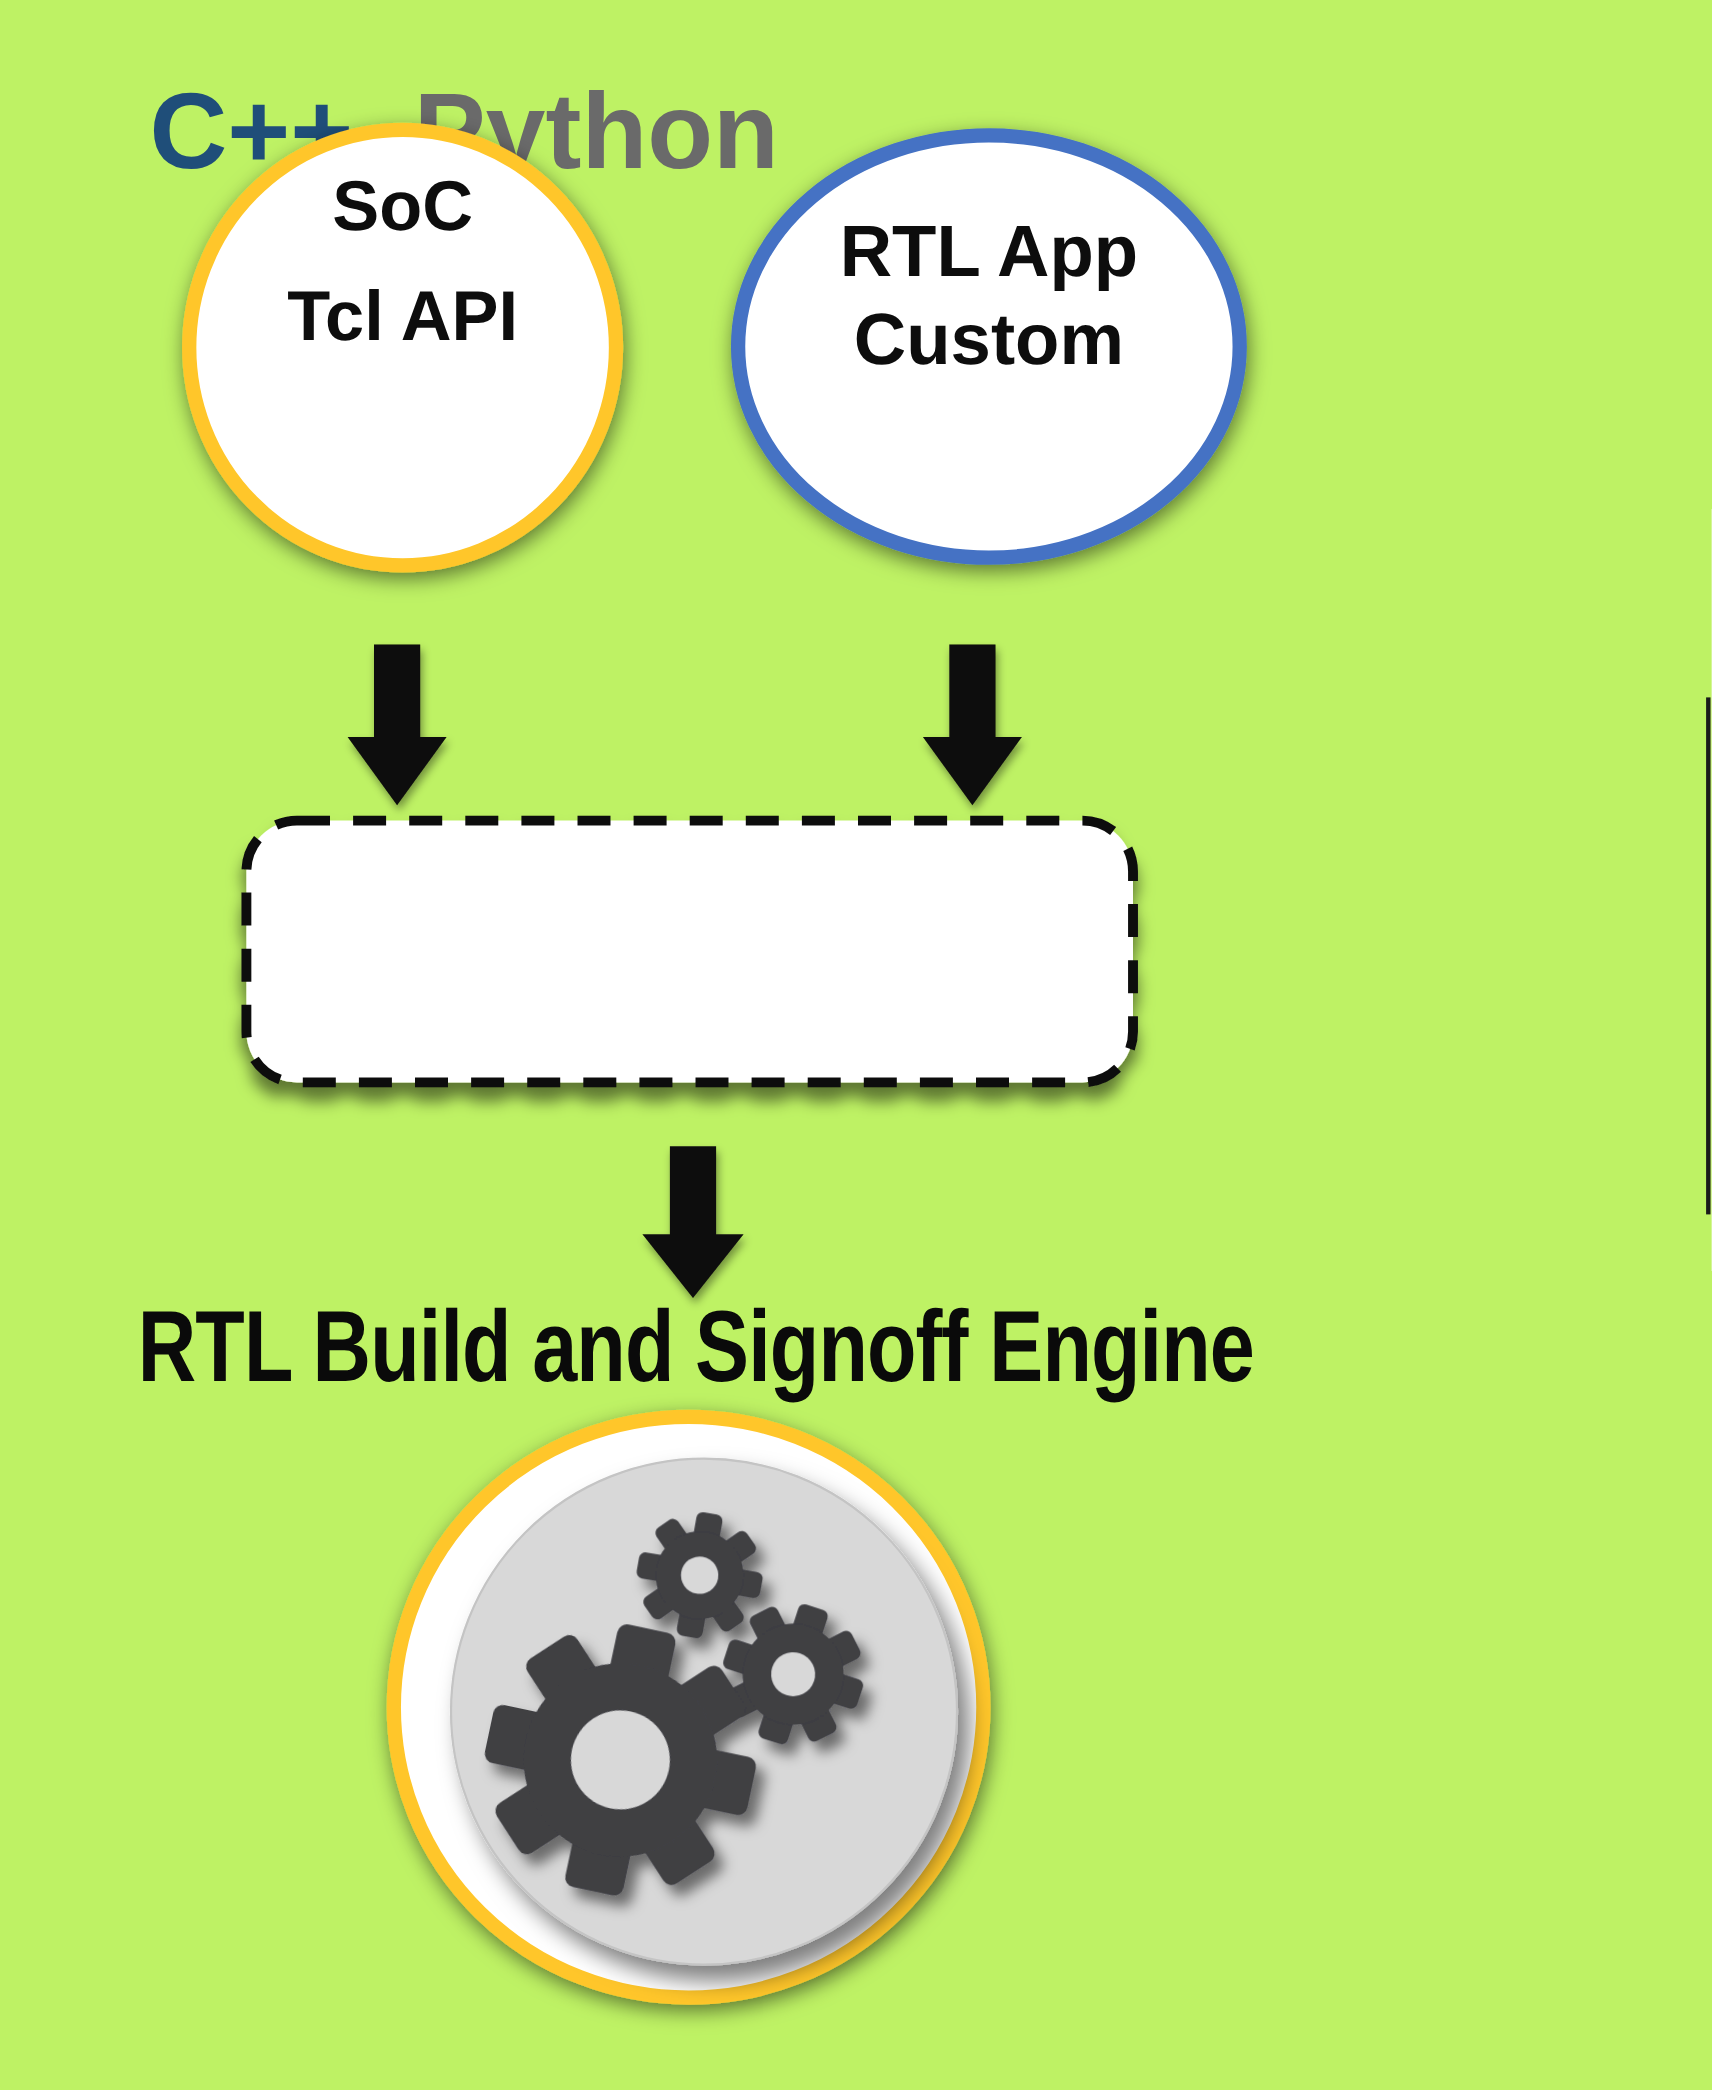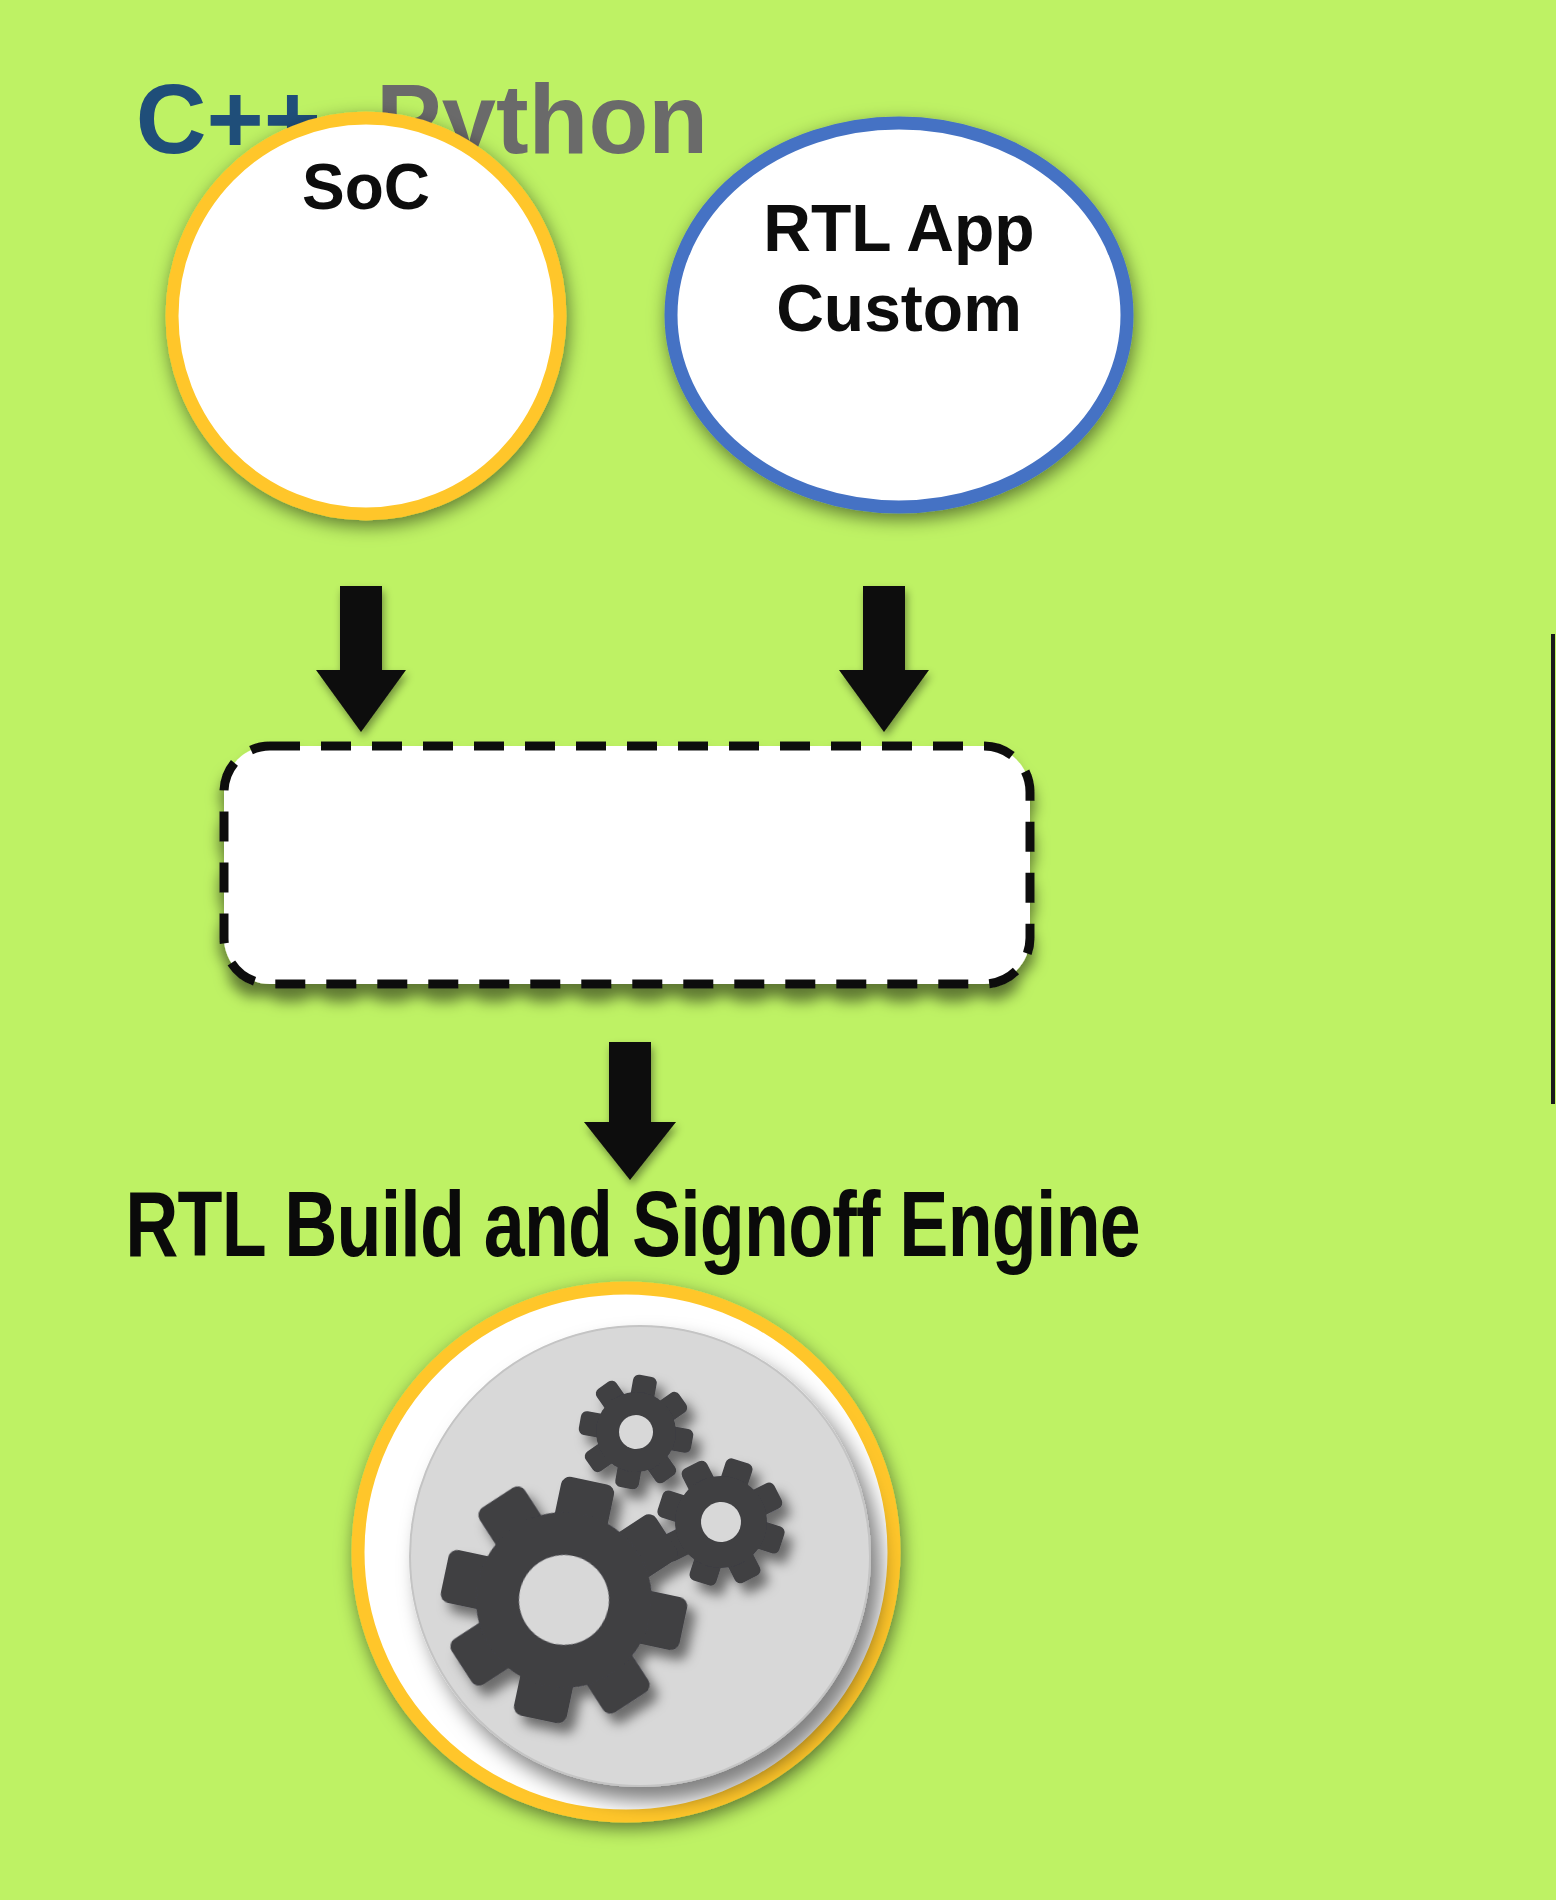--- a/index.html
+++ b/index.html
@@ -149,20 +149,21 @@
           <circle r="45" fill="#D8D8D8"></circle>
         </g>
       </g>
     </g>
 
     <rect x="1551" y="634" width="4" height="470" fill="#1a1a1a"></rect>
   </svg>
 
   <div class="txt soc-text">
     <div>SoC</div>
+    <div class="sub">Tcl API</div>
   </div>
 
   <div class="txt custom-text">
     <div>RTL App</div>
     <div>Custom</div>
   </div>
 
   <div class="lang-text">
     <span class="lang-cpp">C++</span>
     <span class="lang-python">Python</span>

